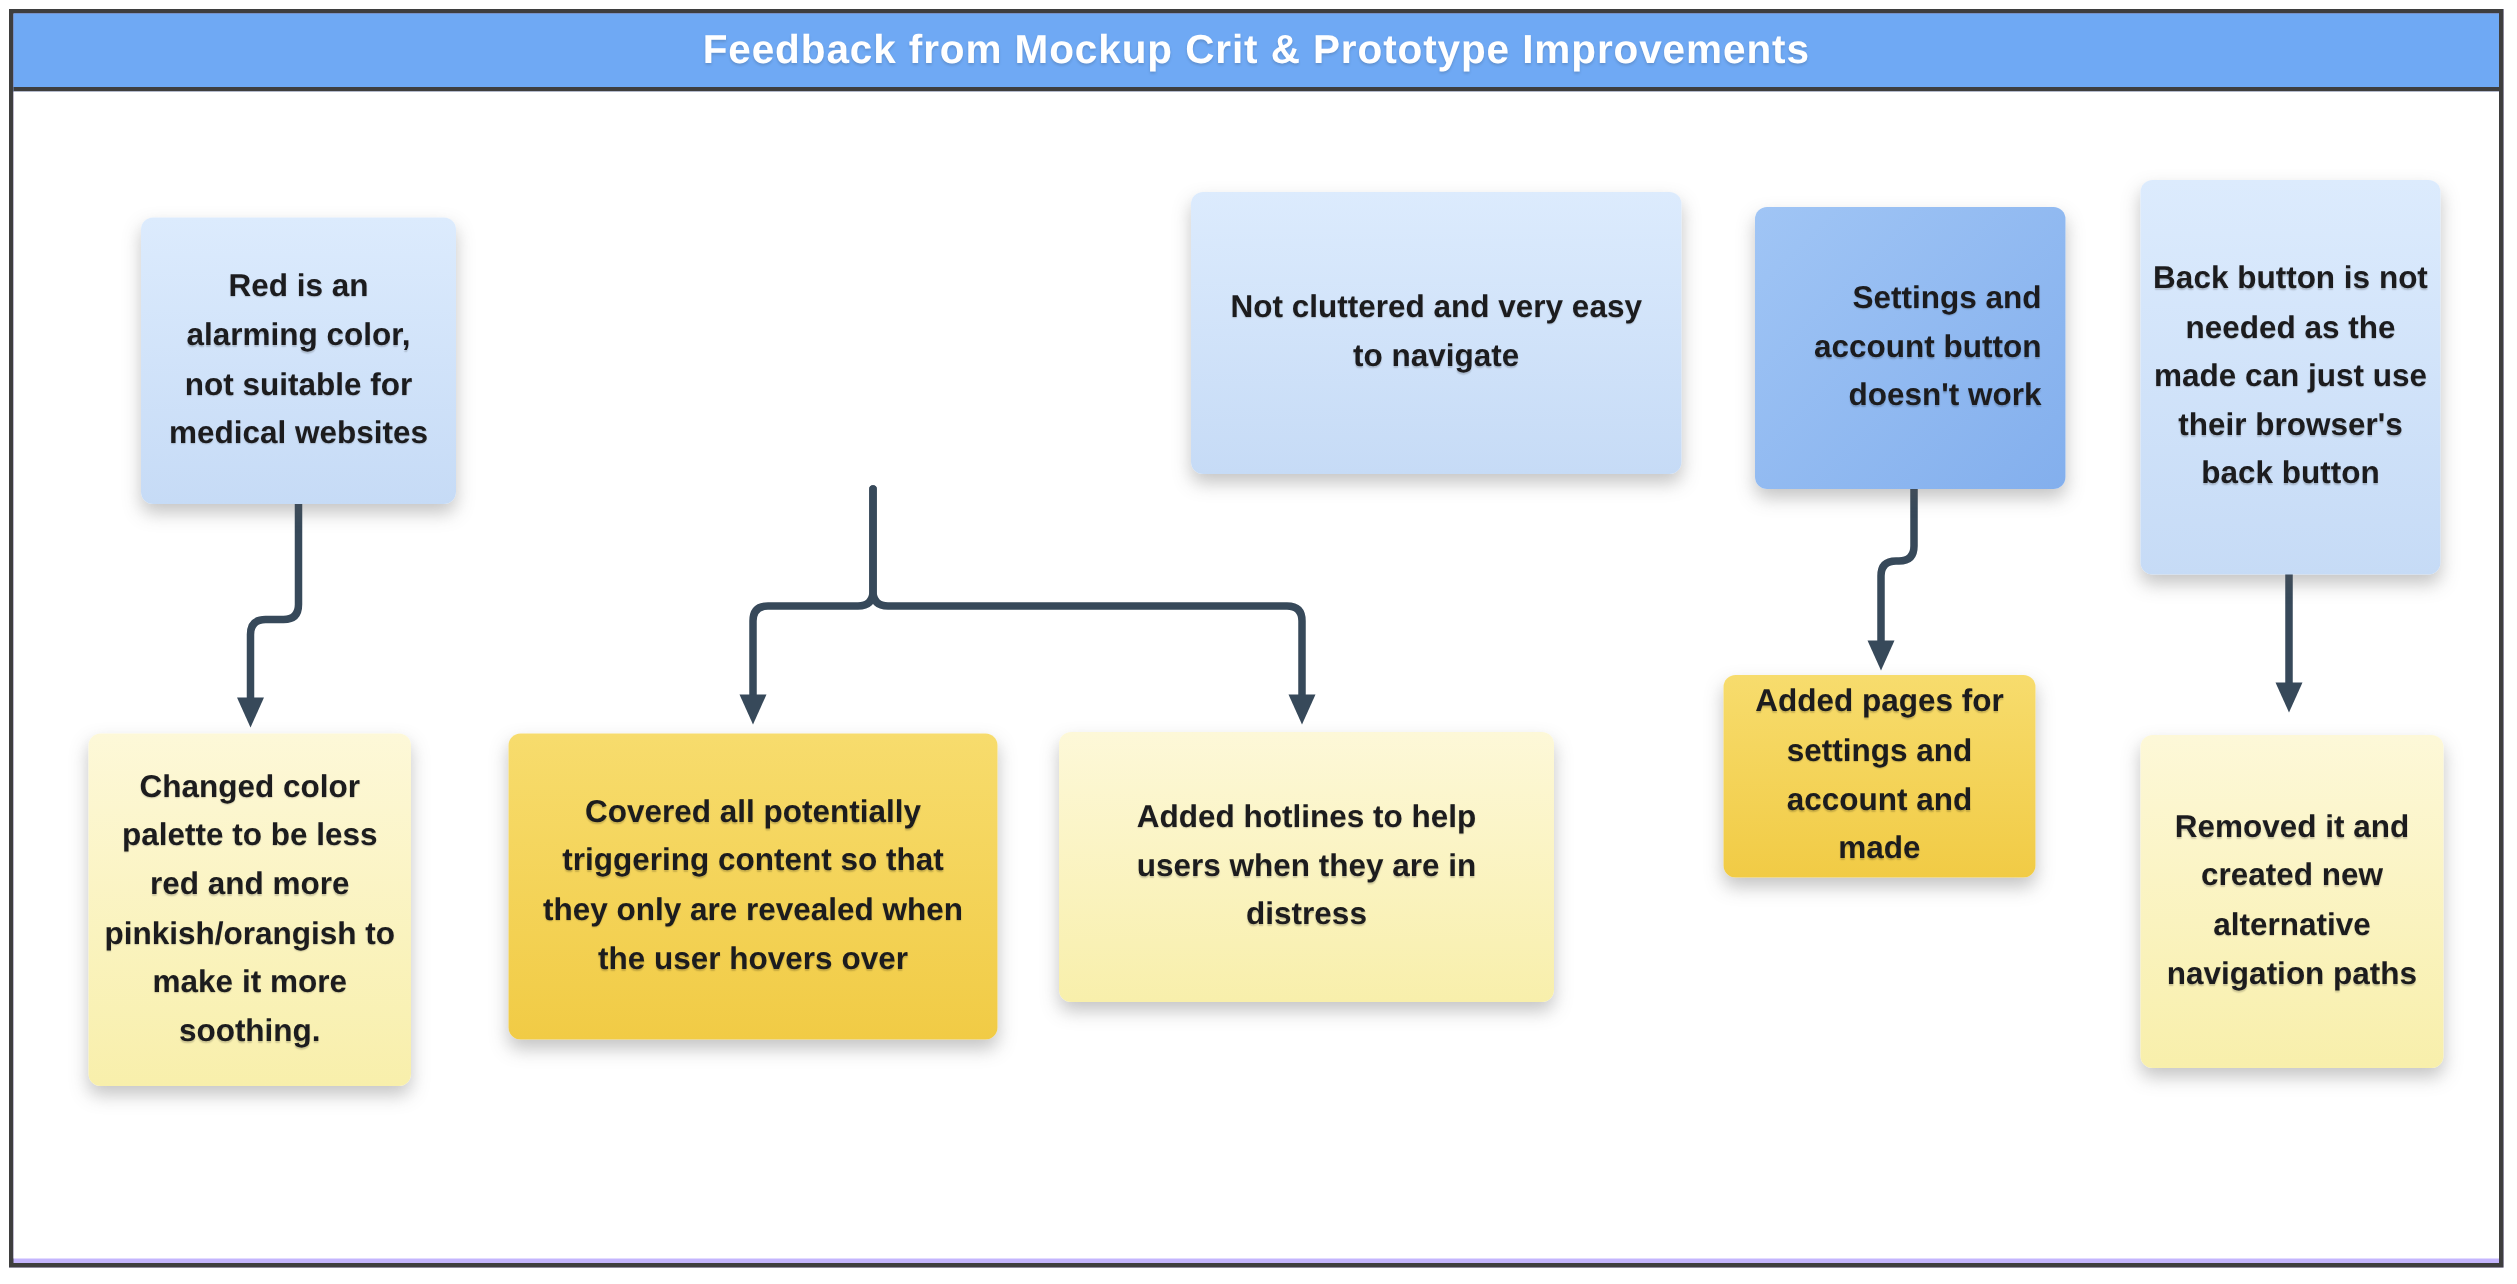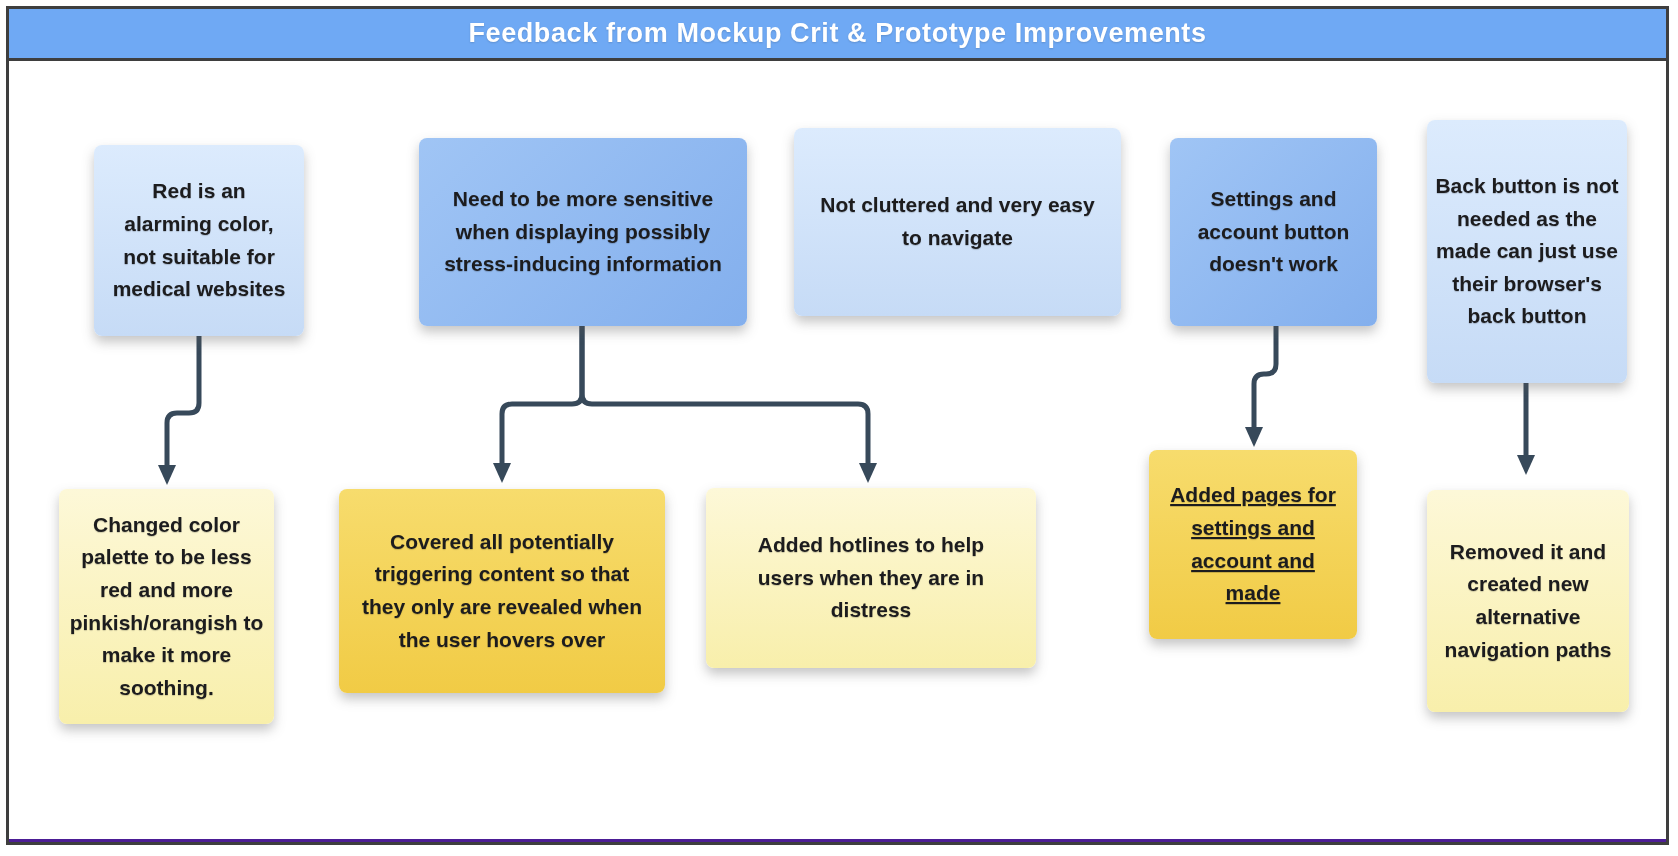--- a/index.html
+++ b/index.html
@@ -7,21 +7,21 @@
     width: 1678px; height: 856px;
     background: #ffffff;
     font-family: "Liberation Sans", "DejaVu Sans", sans-serif;
     overflow: hidden;
   }
   .frame {
     position: absolute;
     left: 6px; top: 6px;
     width: 1663px; height: 839px;
     border: 3px solid var(--frame-border, #3e3e3e);
-    background: #4c1d95;
+    background: #c4b5fd;
   }
   .titlebar {
     height: 52px;
     background: var(--header-bg, #6fa9f4);
     border-bottom: 3px solid var(--frame-border, #3e3e3e);
     display: flex; align-items: center; justify-content: center;
   }
   .titlebar h1 {
     color: var(--title-text, #ffffff);
     font-size: 27px;
@@ -62,28 +62,28 @@
   }
   .note.blue-light  { background: linear-gradient(180deg, var(--blue-light-1, #dcebfd) 0%, var(--blue-light-2, #c6dbf6) 100%); text-align: center; }
   .note.blue-medium { background: linear-gradient(135deg, var(--blue-medium-1, #a0c5f5) 0%, var(--blue-medium-2, #83afed) 100%); }
   .note.gold        { background: linear-gradient(180deg, var(--gold-1, #f7dc6d) 0%, var(--gold-2, #f1cb45) 100%); }
   .note.yellow-light{ background: linear-gradient(180deg, var(--yellow-light-1, #fdf8d8) 0%, var(--yellow-light-2, #f8efab) 100%); }
 
   
   #note-f1 { left: 85px;   top: 84px;  width: 210px; height: 191px; }
   #note-f2 { left: 410px;  top: 77px;  width: 328px; height: 188px; }
   #note-f3 { left: 785px;  top: 67px;  width: 327px; height: 188px; }
-  #note-f4 { left: 1161px; top: 77px;  width: 207px; height: 188px; }
+  #note-f4 { left: 1161px; top: 77px;  width: 207px; height: 188px; text-align: right; }
   #note-f5 { left: 1418px; top: 59px;  width: 200px; height: 263px; padding: 10px 8px; }
 
   
   #note-i1 { left: 50px;   top: 428px; width: 215px; height: 235px; padding: 10px 8px; }
   #note-i2 { left: 330px;  top: 428px; width: 326px; height: 204px; padding: 10px 12px; }
   #note-i3 { left: 697px;  top: 427px; width: 330px; height: 180px; padding: 10px 27px; }
-  #note-i4 { left: 1140px; top: 389px; width: 208px; height: 189px; text-decoration: underline; }
+  #note-i4 { left: 1140px; top: 389px; width: 208px; height: 135px; }
   #note-i5 { left: 1418px; top: 416px; width: 202px; height: 222px; margin-top: 13px; }
 </style>
 </head>
 <body>
 
 <div class="frame">
   <header class="titlebar">
     <h1>Feedback from Mockup Crit &amp; Prototype Improvements</h1>
   </header>
 
@@ -113,23 +113,20 @@
 
       <g>
         <path class="connector" d="M1517,322 V396"></path>
         <polygon class="arrowhead" points="1508,394 1526,394 1517,414"></polygon>
       </g>
     </svg>
 
     <div class="note blue-light" id="note-f1">
       <span>Red is an alarming color, not suitable for medical websites</span>
     </div>
-    <div class="note blue-medium" id="note-f2">
-      <span>Need to be more sensitive when displaying possibly stress-inducing information</span>
-    </div>
     <div class="note blue-light" id="note-f3">
       <span>Not cluttered and very easy to navigate</span>
     </div>
     <div class="note blue-medium" id="note-f4">
       <span>Settings and account button doesn't work</span>
     </div>
     <div class="note blue-light" id="note-f5">
       <span>Back button is not needed as the made can just use their browser's back button</span>
     </div>
 

